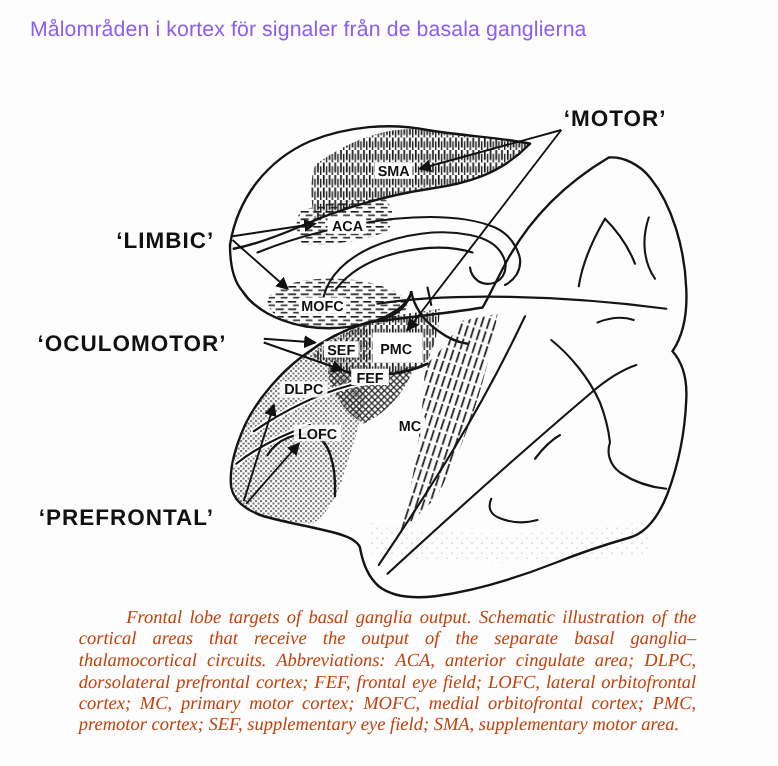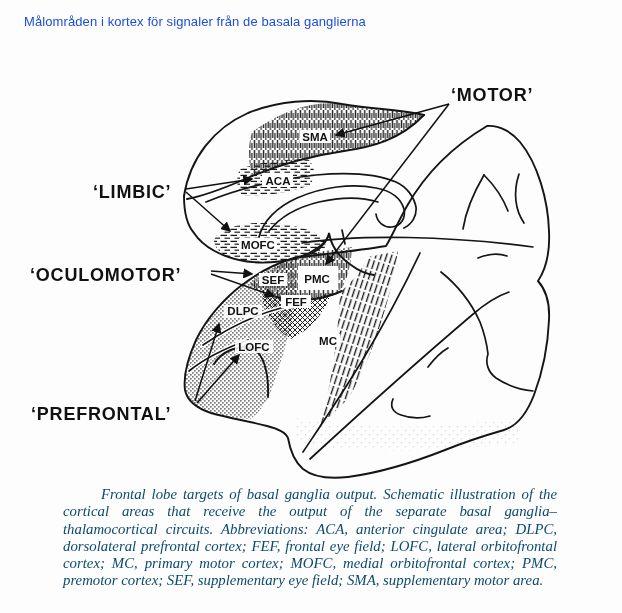--- a/index.html
+++ b/index.html
@@ -2,26 +2,26 @@
 <html><head>
 <meta charset="utf-8">
 <style>
   html,body{margin:0;padding:0;}
   body{
     width:622px;height:613px;position:relative;background:#fdfdfd;
     font-family:"Liberation Sans",sans-serif;overflow:hidden;
   }
   .page-title{
     position:absolute;left:24px;top:14px;width:560px;
-    font-size:13px;font-weight:500;color:#1d4ed8;letter-spacing:.1px;
+    font-size:17px;font-weight:500;color:#8b5cf6;letter-spacing:.1px;
   }
   .figure-caption{
     position:absolute;left:63px;top:486px;width:494px;
     font-family:"Liberation Serif",serif;font-style:italic;font-weight:500;
-    font-size:14.8px;line-height:17.3px;color:#0c4a6e;
+    font-size:14.8px;line-height:17.3px;color:#c2410c;
     text-align:justify;text-indent:38px;
   }
   svg{position:absolute;left:0;top:0;}
   svg text{font-family:"Liberation Sans",sans-serif;fill:#111;}
   .syslabel{font-size:18px;font-weight:bold;letter-spacing:.8px;}
   .reglabel{font-size:11.5px;font-weight:bold;text-anchor:middle;}
   .ink{stroke:#151515;fill:none;stroke-linecap:round;}
 </style>
 </head>
 <body>

